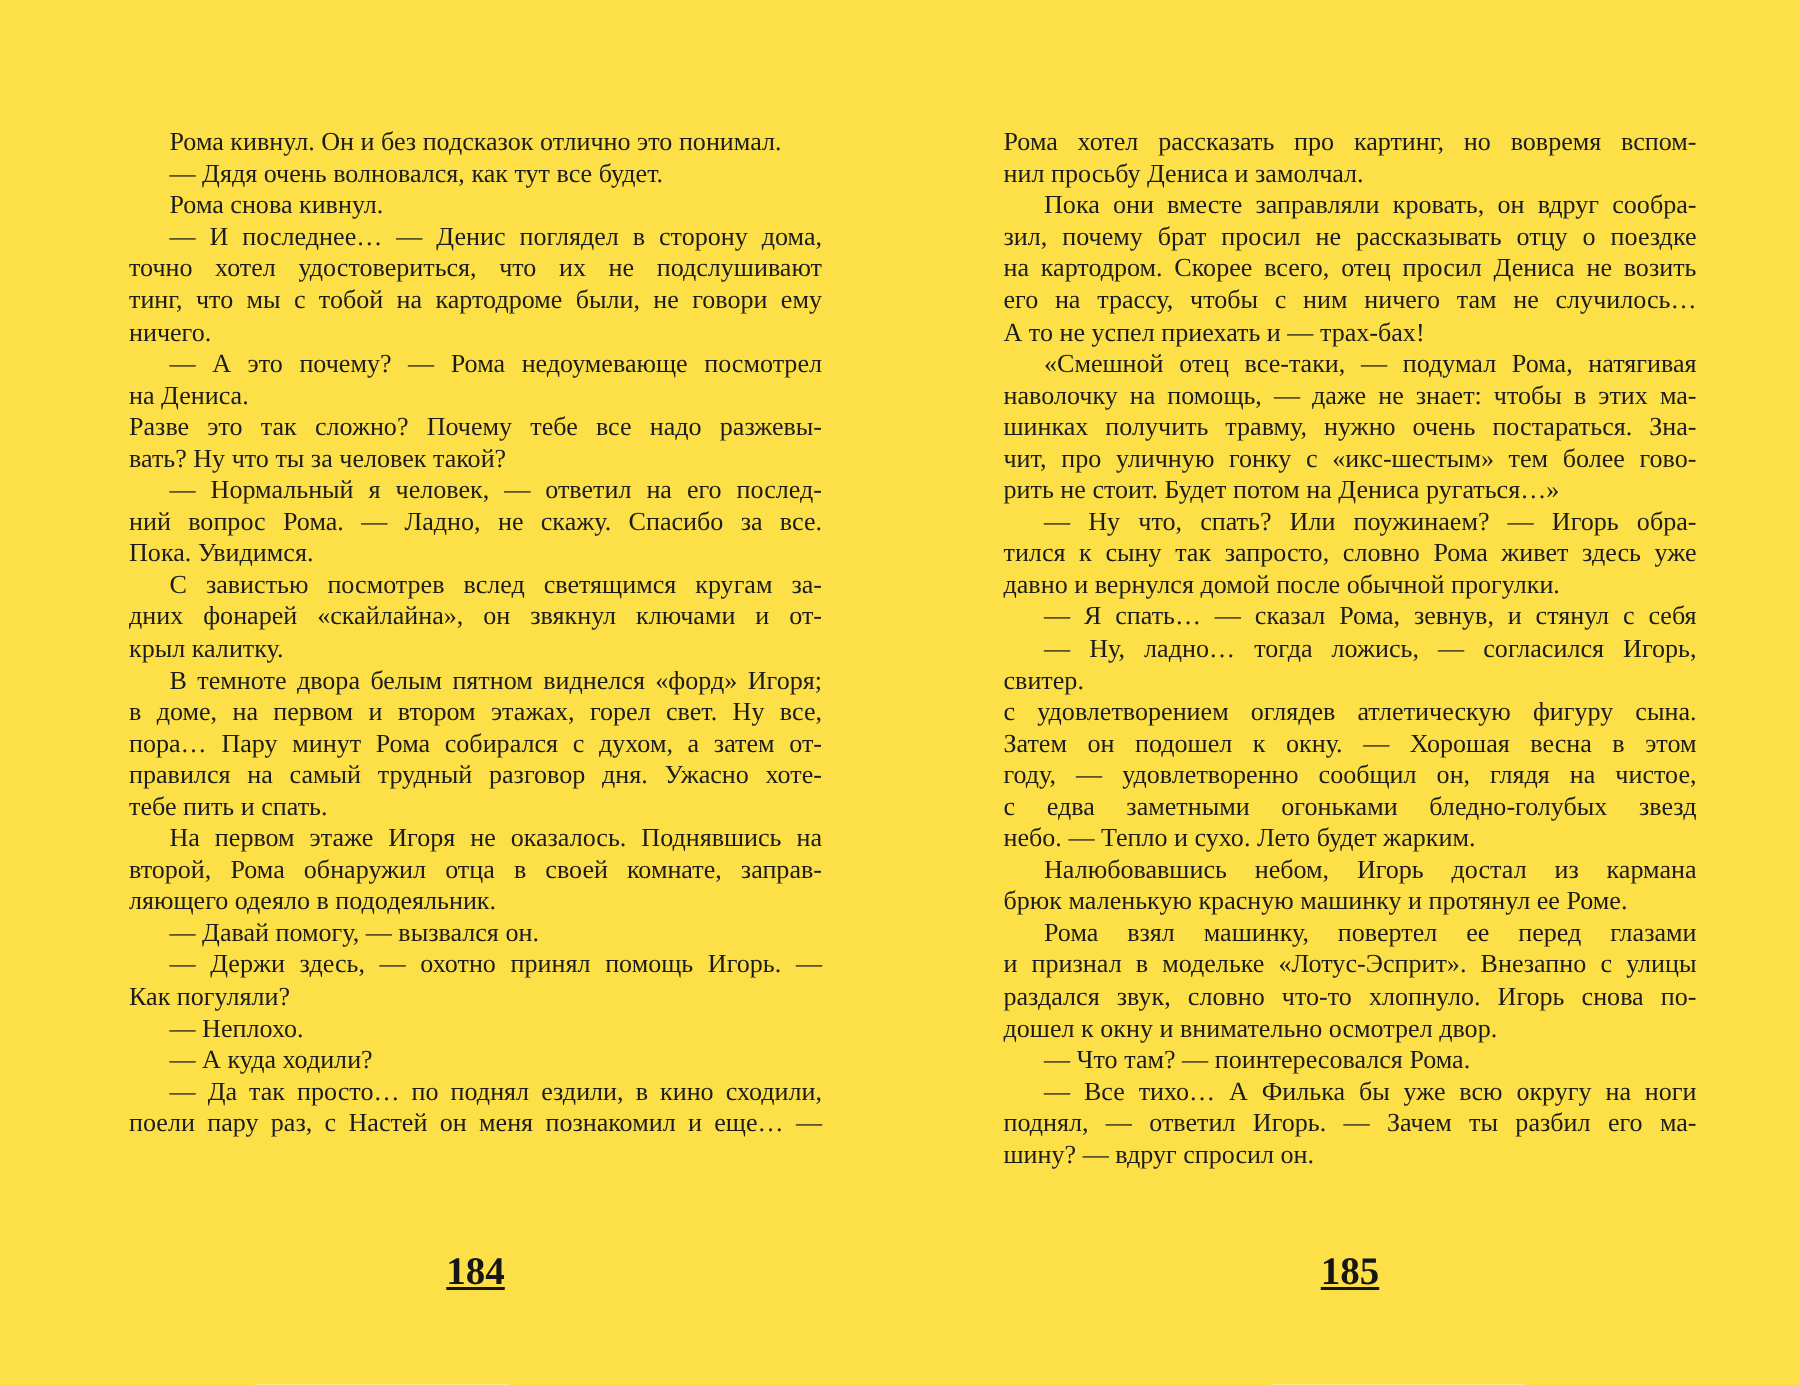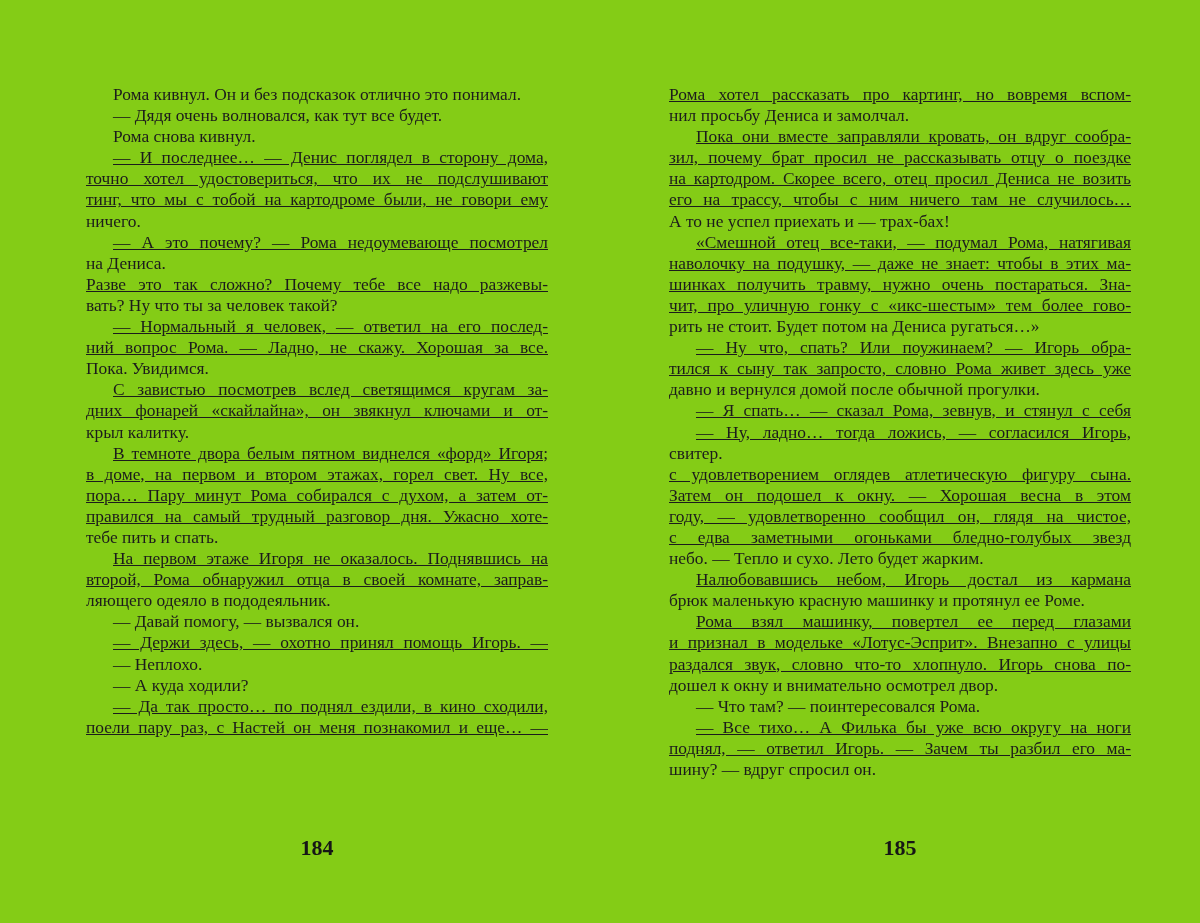--- a/index.html
+++ b/index.html
@@ -11,54 +11,54 @@
     width: 1200px;
     height: 923px;
     position: relative;
     overflow: hidden;
     font-family: "Liberation Serif", "DejaVu Serif", serif;
     color: #1c1c1c;
   }
   .book-spread {
     position: absolute;
     inset: 0;
-    background: #84cc16;
+    background: #fde047;
   }
   .page-col {
     position: absolute;
     top: 84px;
     width: 462px;
   }
   .page-col.left  { left: 86px; }
   .page-col.right { left: 669px; }
   .line {
     font-size: 17.4px;
     line-height: 21.1px;
     height: 21.1px;
     white-space: normal;
     text-align: left;
   }
   .line.just {
     text-align: justify;
     text-align-last: justify;
     text-justify: inter-word;
-    text-decoration: underline;
   }
   .line.indent {
     text-indent: 27px;
   }
   .page-number {
     position: absolute;
     top: 833px;
     width: 462px;
     text-align: center;
     font-weight: bold;
-    font-size: 22px;
+    font-size: 26px;
     line-height: 30px;
     color: #161616;
+    text-decoration: underline;
   }
   .page-number.left  { left: 86px; }
   .page-number.right { left: 669px; }
 </style>
 </head>
 <body>
 
 <div class="book-spread">
 
   <div class="page-col left">
@@ -67,51 +67,52 @@
       <div class="line indent">Рома снова кивнул.</div>
       <div class="line indent just">— И последнее… — Денис поглядел в сторону дома,</div>
       <div class="line just">точно хотел удостовериться, что их не подслушивают</div>
       <div class="line just">тинг, что мы с тобой на картодроме были, не говори ему</div>
       <div class="line">ничего.</div>
       <div class="line indent just">— А это почему? — Рома недоумевающе посмотрел</div>
       <div class="line">на Дениса.</div>
       <div class="line just">Разве это так сложно? Почему тебе все надо разжевы-</div>
       <div class="line">вать? Ну что ты за человек такой?</div>
       <div class="line indent just">— Нормальный я человек, — ответил на его послед-</div>
-      <div class="line just">ний вопрос Рома. — Ладно, не скажу. Хорошая за все.</div>
+      <div class="line just">ний вопрос Рома. — Ладно, не скажу. Спасибо за все.</div>
       <div class="line">Пока. Увидимся.</div>
       <div class="line indent just">С завистью посмотрев вслед светящимся кругам за-</div>
       <div class="line just">дних фонарей «скайлайна», он звякнул ключами и от-</div>
       <div class="line">крыл калитку.</div>
       <div class="line indent just">В темноте двора белым пятном виднелся «форд» Игоря;</div>
       <div class="line just">в доме, на первом и втором этажах, горел свет. Ну все,</div>
       <div class="line just">пора… Пару минут Рома собирался с духом, а затем от-</div>
       <div class="line just">правился на самый трудный разговор дня. Ужасно хоте-</div>
       <div class="line">тебе пить и спать.</div>
       <div class="line indent just">На первом этаже Игоря не оказалось. Поднявшись на</div>
       <div class="line just">второй, Рома обнаружил отца в своей комнате, заправ-</div>
       <div class="line">ляющего одеяло в пододеяльник.</div>
       <div class="line indent">— Давай помогу, — вызвался он.</div>
       <div class="line indent just">— Держи здесь, — охотно принял помощь Игорь. —</div>
+      <div class="line">Как погуляли?</div>
       <div class="line indent">— Неплохо.</div>
       <div class="line indent">— А куда ходили?</div>
       <div class="line indent just">— Да так просто… по поднял ездили, в кино сходили,</div>
       <div class="line just">поели пару раз, с Настей он меня познакомил и еще… —</div>
     </div>
 
   <div class="page-col right">
       <div class="line just">Рома хотел рассказать про картинг, но вовремя вспом-</div>
       <div class="line">нил просьбу Дениса и замолчал.</div>
       <div class="line indent just">Пока они вместе заправляли кровать, он вдруг сообра-</div>
       <div class="line just">зил, почему брат просил не рассказывать отцу о поездке</div>
       <div class="line just">на картодром. Скорее всего, отец просил Дениса не возить</div>
       <div class="line just">его на трассу, чтобы с ним ничего там не случилось…</div>
       <div class="line">А то не успел приехать и — трах-бах!</div>
       <div class="line indent just">«Смешной отец все-таки, — подумал Рома, натягивая</div>
-      <div class="line just">наволочку на подушку, — даже не знает: чтобы в этих ма-</div>
+      <div class="line just">наволочку на помощь, — даже не знает: чтобы в этих ма-</div>
       <div class="line just">шинках получить травму, нужно очень постараться. Зна-</div>
       <div class="line just">чит, про уличную гонку с «икс-шестым» тем более гово-</div>
       <div class="line">рить не стоит. Будет потом на Дениса ругаться…»</div>
       <div class="line indent just">— Ну что, спать? Или поужинаем? — Игорь обра-</div>
       <div class="line just">тился к сыну так запросто, словно Рома живет здесь уже</div>
       <div class="line">давно и вернулся домой после обычной прогулки.</div>
       <div class="line indent just">— Я спать… — сказал Рома, зевнув, и стянул с себя</div>
       <div class="line indent just">— Ну, ладно… тогда ложись, — согласился Игорь,</div>
       <div class="line">свитер.</div>
       <div class="line just">с удовлетворением оглядев атлетическую фигуру сына.</div>

